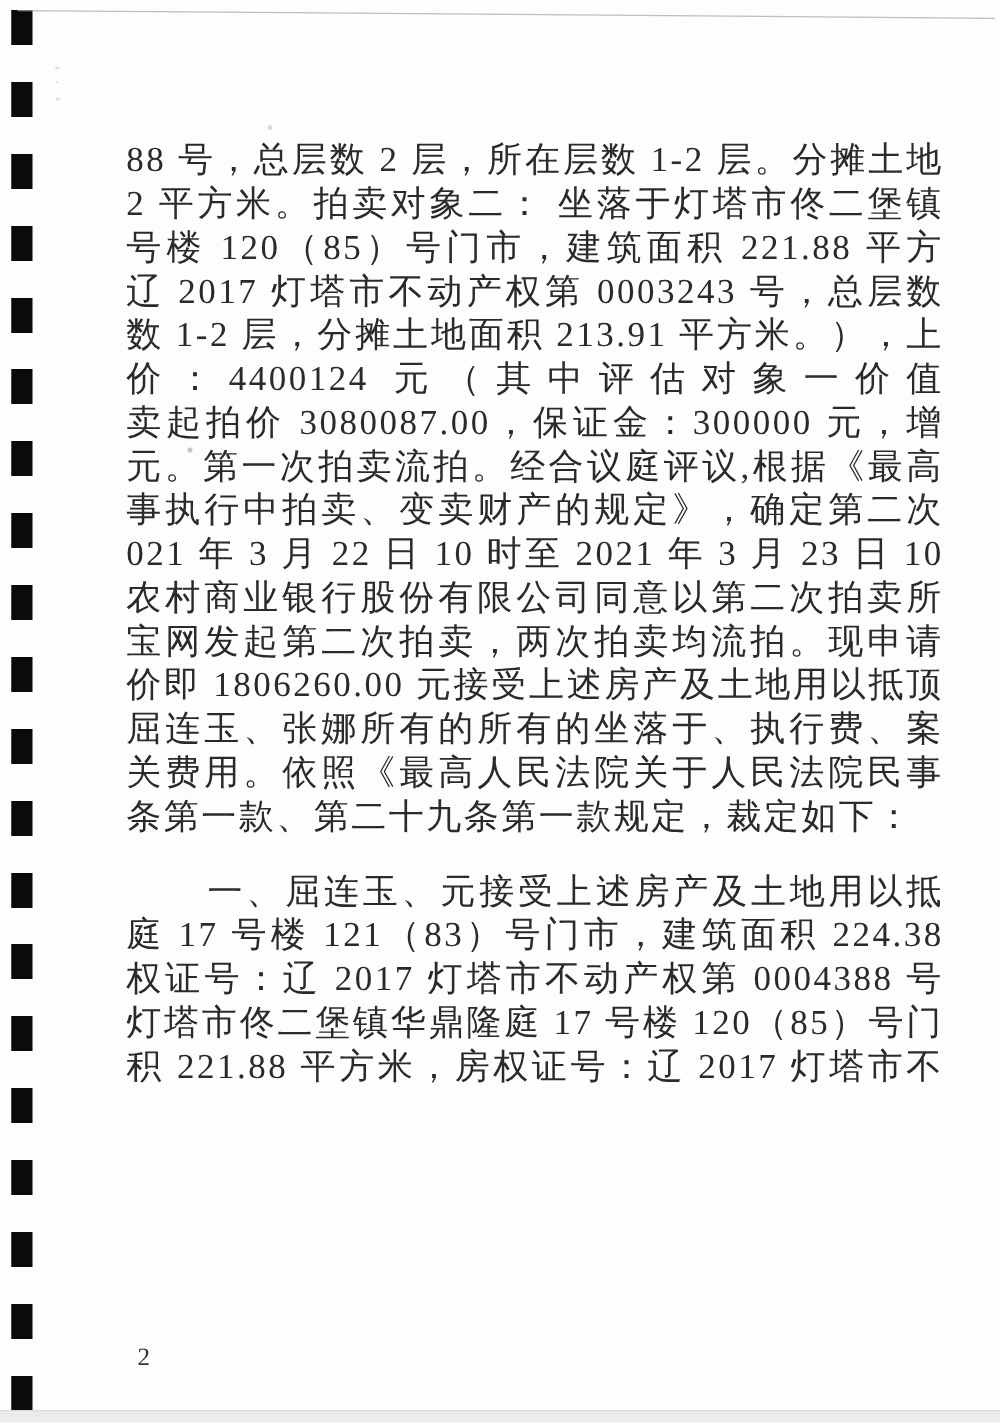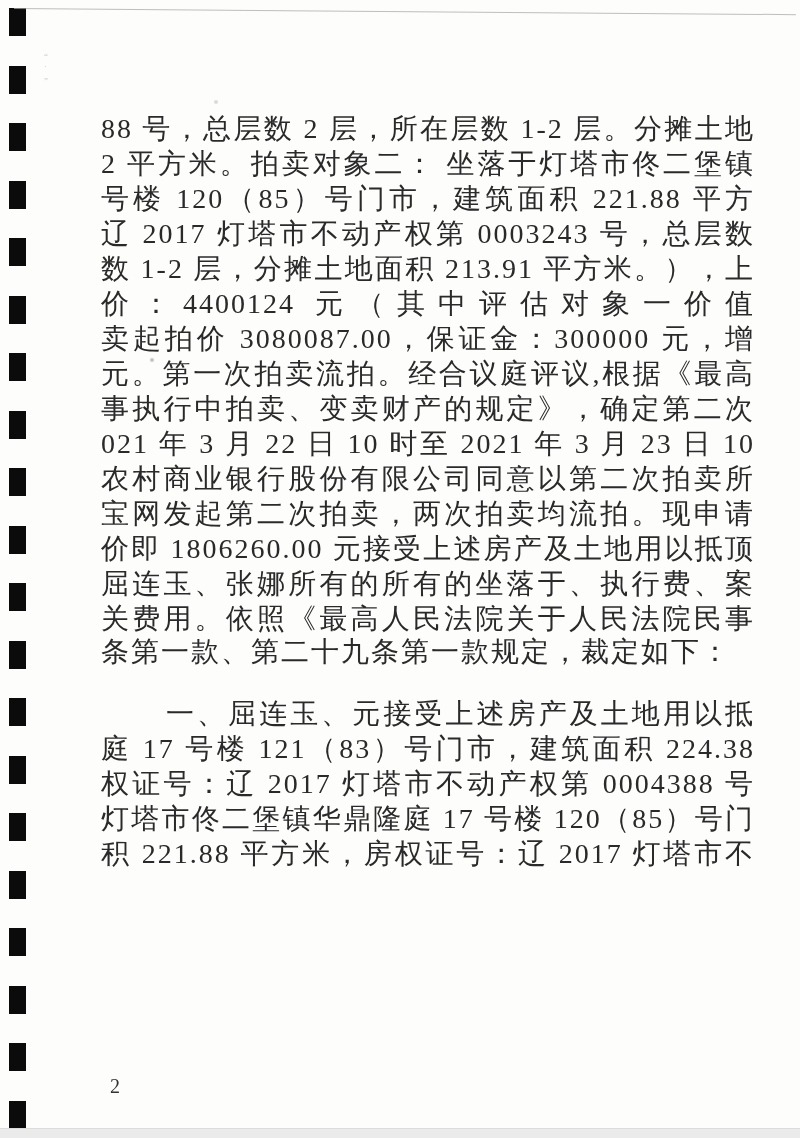--- a/index.html
+++ b/index.html
@@ -80,21 +80,20 @@
   }
   .line.justify{
     text-align:justify;
     text-align-last:justify;
     white-space:normal;
     overflow:hidden;
   }
   .line.left{
     text-align:left;
     text-align-last:left;
-    font-family:Liberation Mono, monospace;
   }
   .line.spacer{
     height:25px;
   }
   .page-number{
     position:absolute;
     left:110px;top:1075px;
     font-size:20px;
     color:#333;
     letter-spacing:0;

